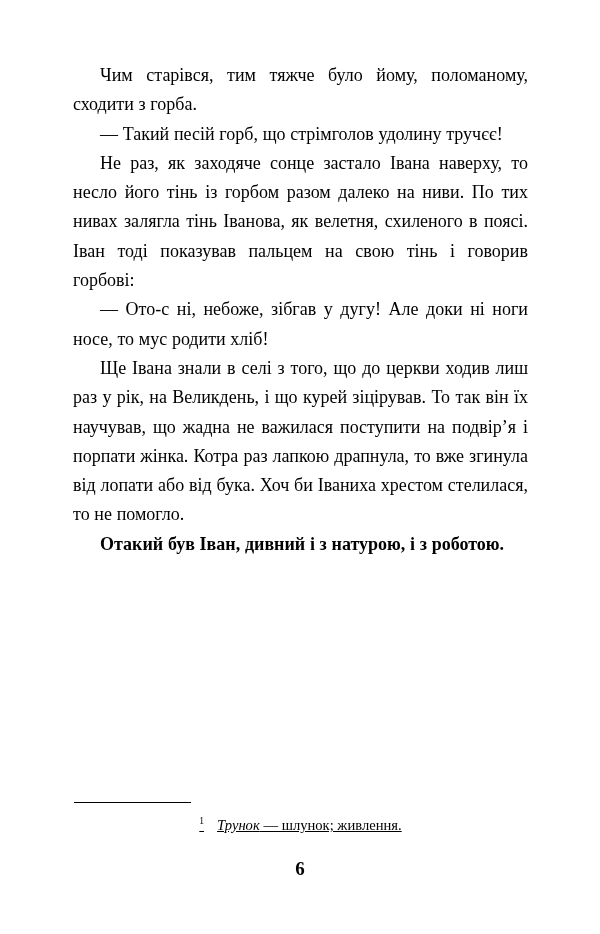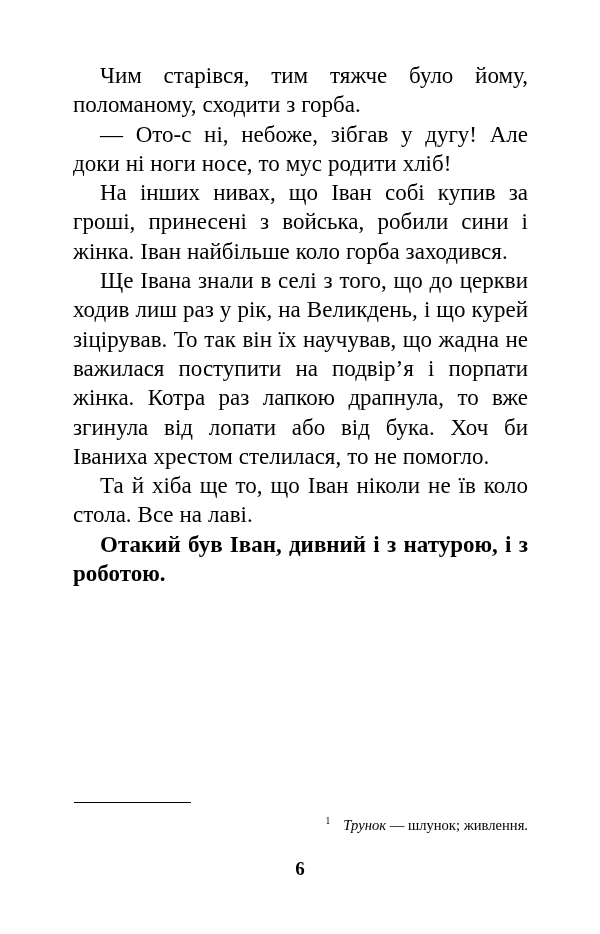--- a/index.html
+++ b/index.html
@@ -26,21 +26,21 @@
   
   .textblock {
     position: absolute;
     left: 73px;
     top: 61px;
     width: 455px;
   }
 
   .para {
     margin: 0;
-    font-size: 23px;
+    font-size: 18px;
     line-height: 29.3px;
     text-align: justify;
     text-justify: inter-word;
     text-indent: 27px;
     hyphens: manual;
     -webkit-hyphens: manual;
     word-spacing: 0.2px;
   }
 
   
@@ -61,22 +61,23 @@
     width: 117px;
     height: 0;
     border: 0;
     border-top: 1.3px solid #000;
     margin: 0 0 9px 1px;
   }
 
   .footnote {
     font-size: 14.6px;
     line-height: 19px;
-    text-align: right;
+    text-align: center;
     white-space: nowrap;
+    text-decoration: underline;
   }
 
   .footnote .fn-marker {
     font-size: 9.5px;
     vertical-align: 6px;
     margin-right: 13px;
     letter-spacing: 0;
   }
 
   .footnote .fn-term {
@@ -103,29 +104,29 @@
 </style>
 </head>
 <body>
 
 <div class="page">
 
   <div class="textblock">
 
     <p class="para">Чим старівся, тим тяжче було йому, полома­ному, сходити з горба.</p>
 
+    <p class="para">— Такий песій горб, що стрімголов удолину тручєє!</p>
 
+    <p class="para">Не раз, як заходяче сонце застало Івана наверху, то несло його тінь із горбом разом далеко на ниви. По тих нивах залягла тінь Іванова, як велетня, схи­леного в поясі. Іван тоді показував пальцем на свою тінь і говорив горбові:</p>
 
     <p class="para">— Ото-с ні, небоже, зібгав у дугу! Але доки ні ноги носе, то мус родити хліб!</p>
 
-    <p class="para">На інших нивах, що Іван собі купив за гроші, принесені з войська, робили сини і жінка. Іван най­більше коло горба заходився.</p>
 
     <p class="para">Ще Івана знали в селі з того, що до церкви ходив лиш раз у рік, на Великдень, і що курей зіцірував. То так він їх научував, що жадна не важилася посту­пити на подвір’я і порпати жінка. Котра раз лапкою драпнула, то вже згинула від лопати або від бука. Хоч би Іваниха хрестом стелилася, то не помогло.</p>
 
-    <p class="para">Та й хіба ще то, що Іван ніколи не їв коло стола. Все на лаві.</p>
 
 
     <p class="para">Отакий був Іван, дивний і з натурою, і з роботою.</p>
 
   </div>
 
   <div class="footnote-area">
     <hr class="footnote-rule">
     <div class="footnote"><span class="fn-marker">1</span><span class="fn-term">Трунок</span><span> — шлунок; живлення.</span></div>
   </div>

